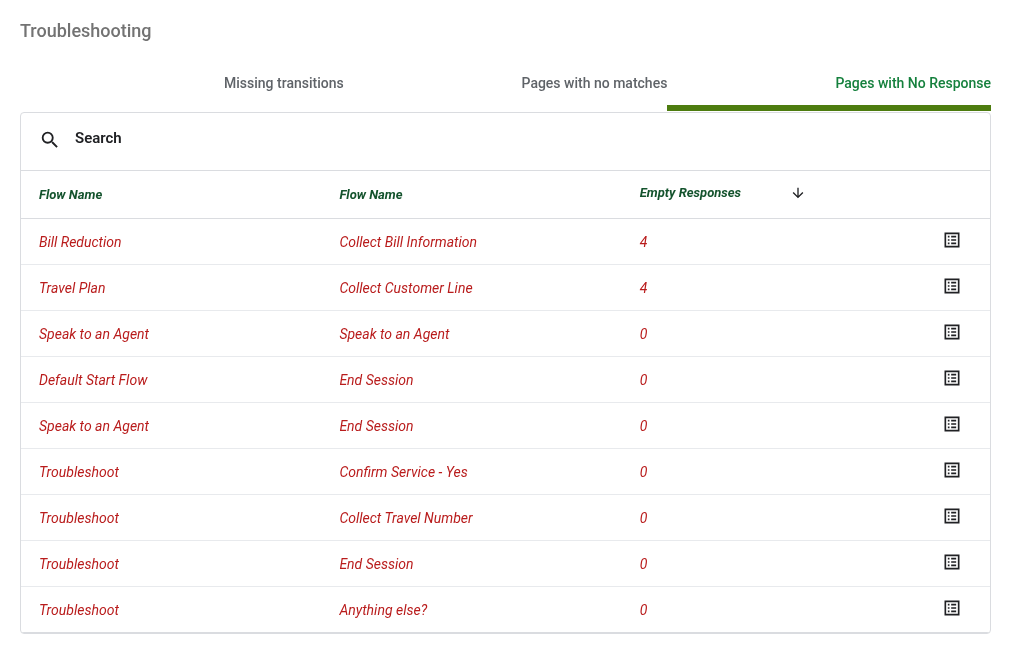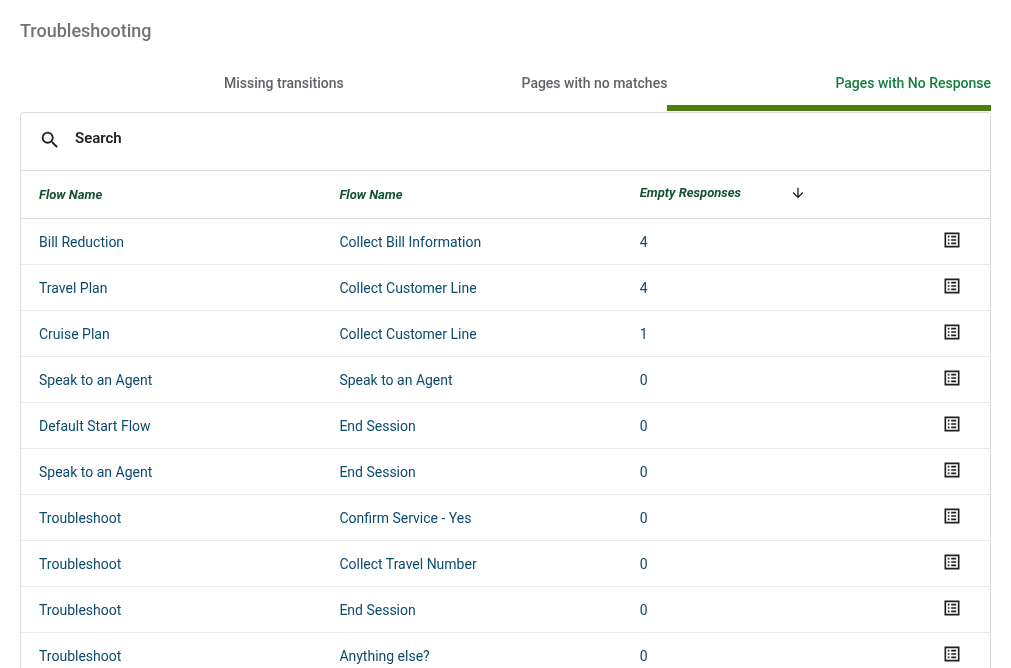--- a/index.html
+++ b/index.html
@@ -68,23 +68,24 @@
       text-align: left;
       font-size: 13px;
       font-weight: 700;
       color: #14532d;
       padding: 14px 18px;
       border-bottom: 1px solid #dadce0;
       font-style: italic;
     }
     tbody td {
       font-size: 14px;
-      color: #0c4a6e;
+      color: #b91c1c;
       padding: 11px 18px;
       border-bottom: 1px solid #e8eaed;
+      font-style: italic;
     }
     tbody tr:last-child td {
       border-bottom: 1px solid #dadce0;
     }
     .col-flow { width: 31%; }
     .col-page { width: 31%; }
     .col-empty { width: 28%; }
     .col-action { width: 10%; text-align: right; }
     .sort-header {
       display: flex;
@@ -167,30 +168,20 @@
           <td class="col-flow">Travel Plan</td>
           <td class="col-page">Collect Customer Line</td>
           <td class="col-empty">4</td>
           <td class="col-action"><span class="action-icon">
               <span><svg viewBox="0 0 24 24">
                   <path d="M3 3h18v18H3V3zm2 2v14h14V5H5zm2 2h2v2H7V7zm4 0h6v2h-6V7zm-4 4h2v2H7v-2zm4 0h6v2h-6v-2zm-4 4h2v2H7v-2zm4 0h6v2h-6v-2z"></path>
                 </svg></span>
             </span></td>
         </tr>
         <tr>
-          <td class="col-flow">Cruise Plan</td>
-          <td class="col-page">Collect Customer Line</td>
-          <td class="col-empty">1</td>
-          <td class="col-action"><span class="action-icon">
-              <span><svg viewBox="0 0 24 24">
-                  <path d="M3 3h18v18H3V3zm2 2v14h14V5H5zm2 2h2v2H7V7zm4 0h6v2h-6V7zm-4 4h2v2H7v-2zm4 0h6v2h-6v-2zm-4 4h2v2H7v-2zm4 0h6v2h-6v-2z"></path>
-                </svg></span>
-            </span></td>
-        </tr>
-        <tr>
           <td class="col-flow">Speak to an Agent</td>
           <td class="col-page">Speak to an Agent</td>
           <td class="col-empty">0</td>
           <td class="col-action"><span class="action-icon">
               <span><svg viewBox="0 0 24 24">
                   <path d="M3 3h18v18H3V3zm2 2v14h14V5H5zm2 2h2v2H7V7zm4 0h6v2h-6V7zm-4 4h2v2H7v-2zm4 0h6v2h-6v-2zm-4 4h2v2H7v-2zm4 0h6v2h-6v-2z"></path>
                 </svg></span>
             </span></td>
         </tr>
         <tr>

